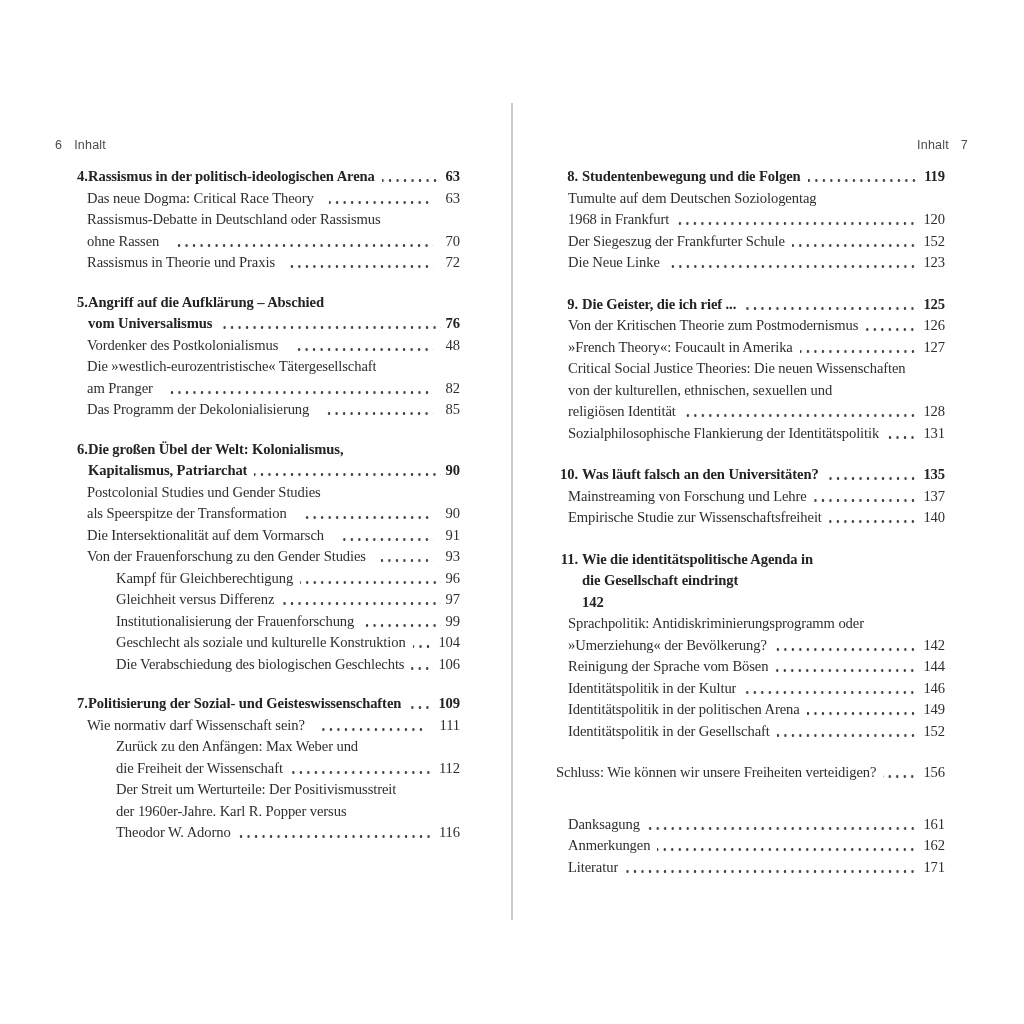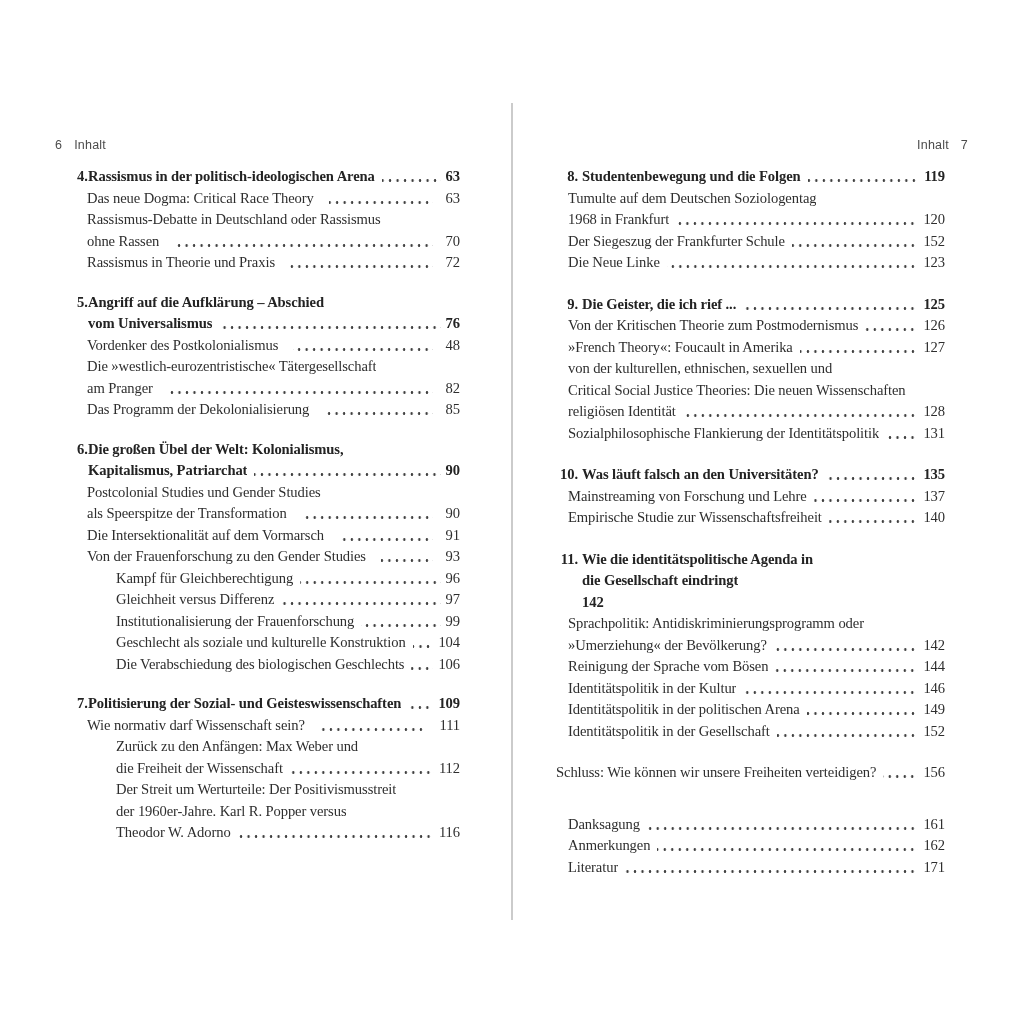--- a/index.html
+++ b/index.html
@@ -272,24 +272,24 @@
         <span class="txt">Von der Kritischen Theorie zum Postmodernismus</span>
         <span class="leader"></span>
         <span class="pg">126</span>
       </div>
       <div class="row ind-entry">
         <span class="txt">»French Theory«: Foucault in Amerika</span>
         <span class="leader"></span>
         <span class="pg">127</span>
       </div>
       <div class="row ind-entry">
+        <span class="txt">Critical Social Justice Theories: Die neuen Wissenschaften</span>
+      </div>
+      <div class="row ind-entry">
         <span class="txt">von der kulturellen, ethnischen, sexuellen und</span>
-      </div>
-      <div class="row ind-entry">
-        <span class="txt">Critical Social Justice Theories: Die neuen Wissenschaften</span>
       </div>
       <div class="row ind-entry">
         <span class="txt">religiösen Identität</span>
         <span class="leader"></span>
         <span class="pg">128</span>
       </div>
       <div class="row ind-entry">
         <span class="txt">Sozialphilosophische Flankierung der Identitätspolitik</span>
         <span class="leader"></span>
         <span class="pg">131</span>

